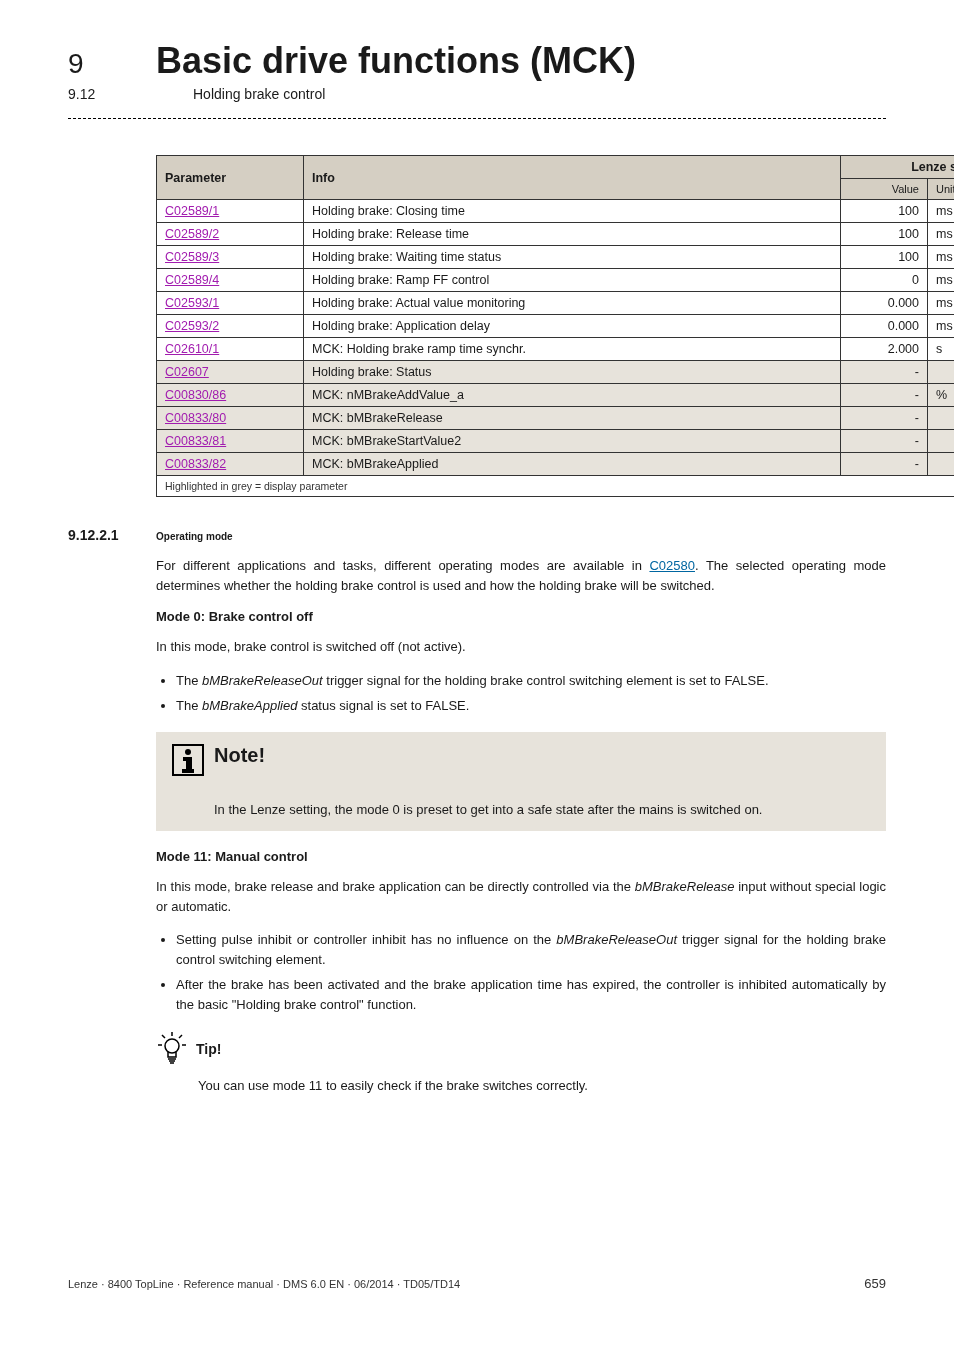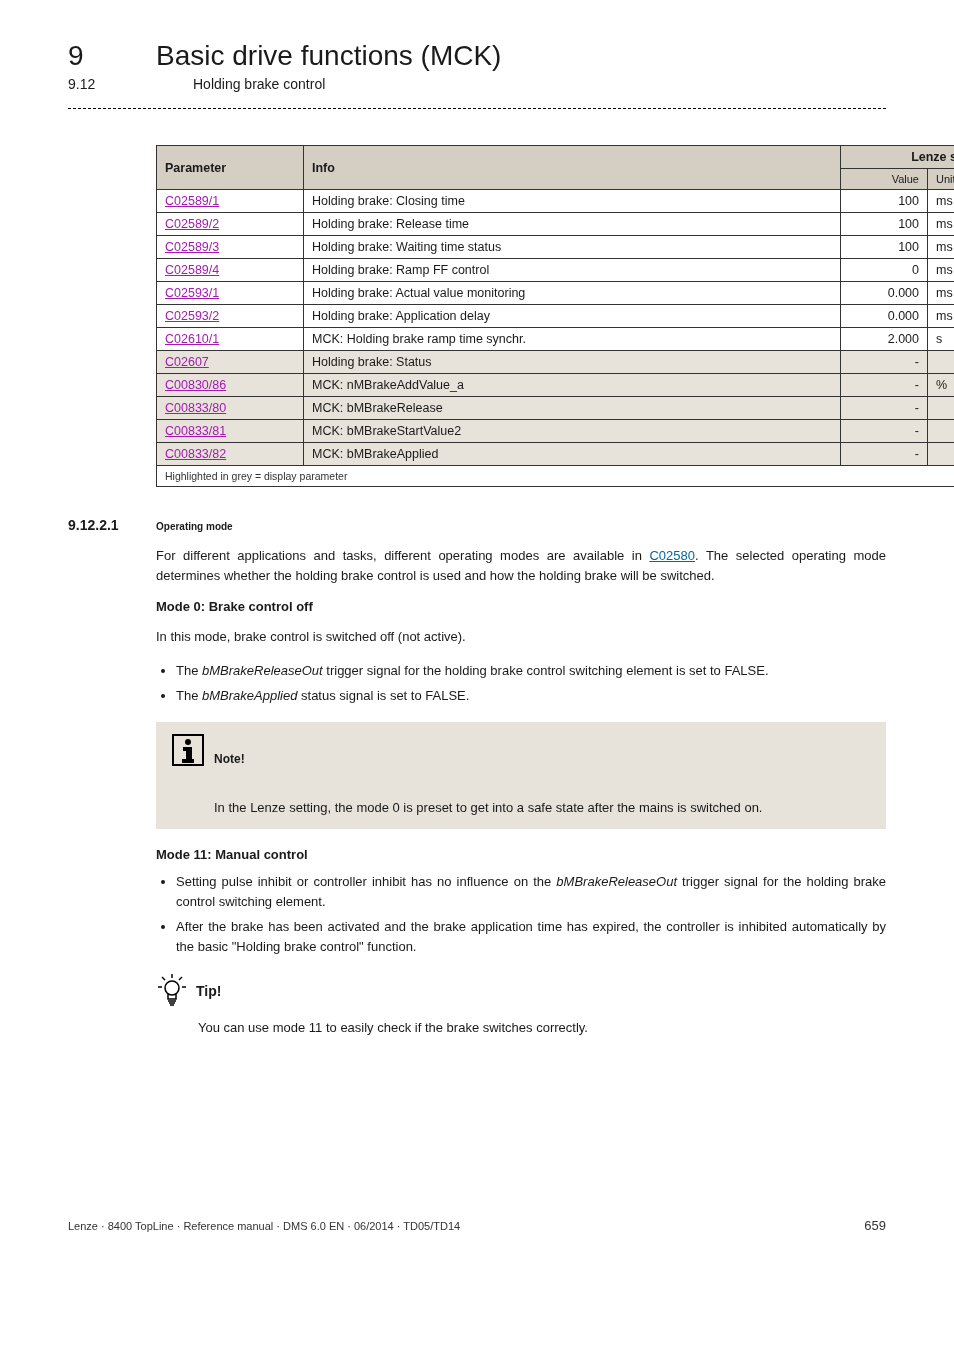--- a/index.html
+++ b/index.html
@@ -17,22 +17,22 @@
     display: flex;
     align-items: baseline;
     margin-bottom: 4px;
   }
   .chapter-num {
     font-size: 28px;
     font-weight: 400;
     width: 88px;
   }
   .chapter-title {
-    font-size: 28px;
-    font-weight: 400;
+    font-size: 36px;
+    font-weight: 700;
   }
   .section-header {
     display: flex;
     align-items: flex-end;
     margin-bottom: 16px;
     gap: 37px;
   }
   .section-num {
     font-size: 14px;
     width: 88px;
@@ -136,25 +136,25 @@
     text-align: justify;
     text-align-last: left;
   }
   em.sig { font-style: italic; }
   .note-box {
     background: #e7e3db;
     padding: 12px 16px 12px 16px;
     margin: 16px 0 18px 0;
   }
   .note-header {
-    font-size: 12px;
-    font-weight: 700;
-    display: flex;
-    align-items: flex-end;
-    margin-bottom: 32px;
+    font-size: 20px;
+    font-weight: 700;
+    display: flex;
+    align-items: flex-start;
+    margin-bottom: 24px;
   }
   .note-icon-svg {
     margin-right: 10px;
     flex-shrink: 0;
   }
   .note-body {
     font-size: 13px;
     line-height: 1.5;
     margin-left: 42px;
   }
@@ -325,20 +325,23 @@
           <rect x="11" y="13" width="9" height="4" fill="#000"></rect>
           <rect x="14" y="13" width="6" height="14" fill="#000"></rect>
           <rect x="10" y="25" width="12" height="4" fill="#000"></rect>
         </svg>
         <span>Note!</span>
       </div>
       <div class="note-body">In the Lenze setting, the mode 0 is preset to get into a safe state after the mains is switched on.</div>
     </div>
 
     <div class="mode-heading">Mode 11: Manual control</div>
+    <p class="body-text">
+      <span>In this mode, brake release and brake application can be directly controlled via the </span><em class="sig">bMBrakeRelease</em><span> input without special logic or automatic.</span>
+    </p>
     <ul class="bullet-list">
       <li>
         <span>Setting pulse inhibit or controller inhibit has no influence on the </span><em class="sig">bMBrakeReleaseOut</em><span> trigger signal for the holding brake control switching element.</span>
       </li>
       <li>After the brake has been activated and the brake application time has expired, the controller is inhibited automatically by the basic "Holding brake control" function.</li>
     </ul>
 
     <div class="tip-header">
       <svg class="tip-icon" width="32" height="34" viewBox="0 0 32 34">
         <line x1="16" y1="0" x2="16" y2="4" stroke="#000" stroke-width="1.5"></line>

